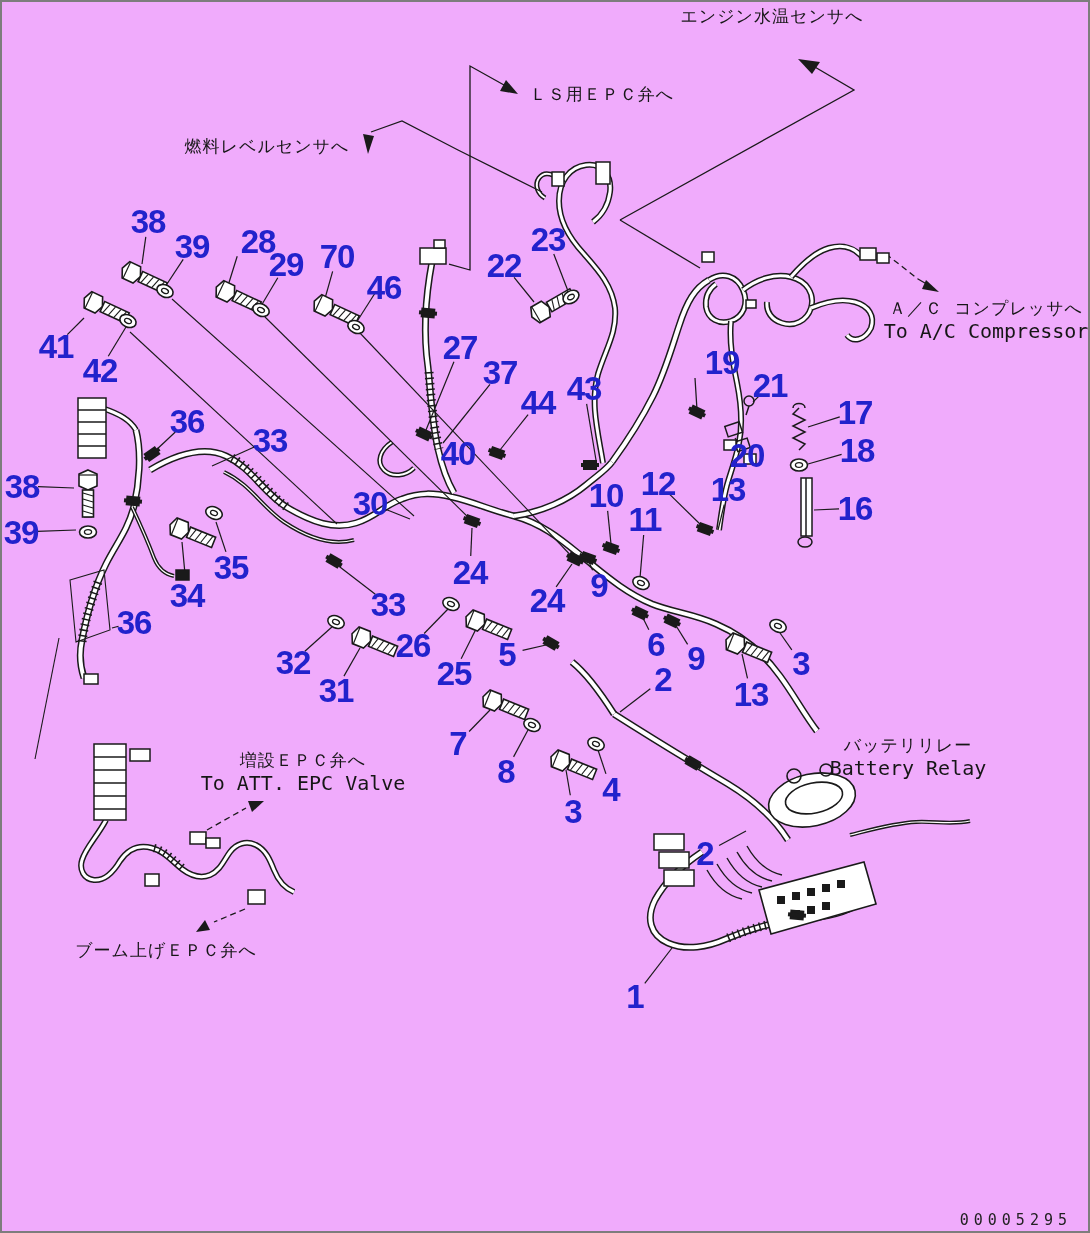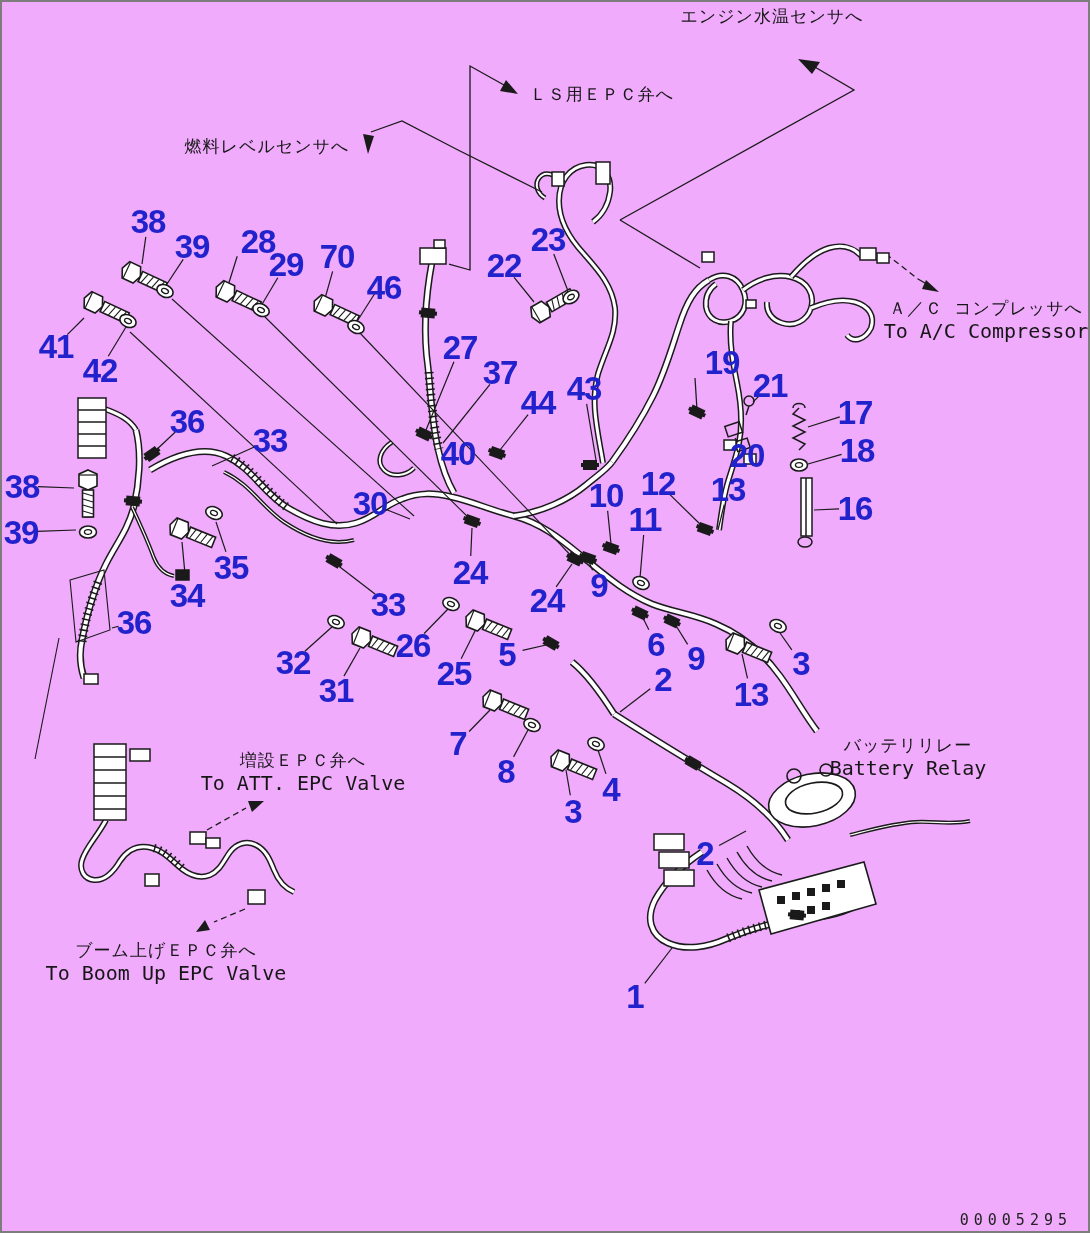--- a/index.html
+++ b/index.html
@@ -327,21 +327,20 @@
       <div class="dest" style="left: 984px; top: 296px;">
         <div class="jp">Ａ／Ｃ コンプレッサへ</div>
         <div class="en">To A/C Compressor</div>
       </div>
       <div class="dest" style="left: 301px; top: 748px;">
         <div class="jp">増設ＥＰＣ弁へ</div>
         <div class="en">To ATT. EPC Valve</div>
       </div>
       <div class="dest" style="left: 164px; top: 938px;">
         <div class="jp">ブーム上げＥＰＣ弁へ</div>
-        <div class="en">To Boom Up EPC Valve</div>
       </div>
       <div class="dest" style="left: 906px; top: 733px;">
         <div class="jp">バッテリリレー</div>
         <div class="en">Battery Relay</div>
       </div>
     </div>
 
   <div id="callout-layer">
       <div class="callout" style="left: 633px; top: 994px; color: rgb(34, 34, 204);">1</div>
       <div class="callout" style="left: 661px; top: 677px; color: rgb(34, 34, 204);">2</div>

